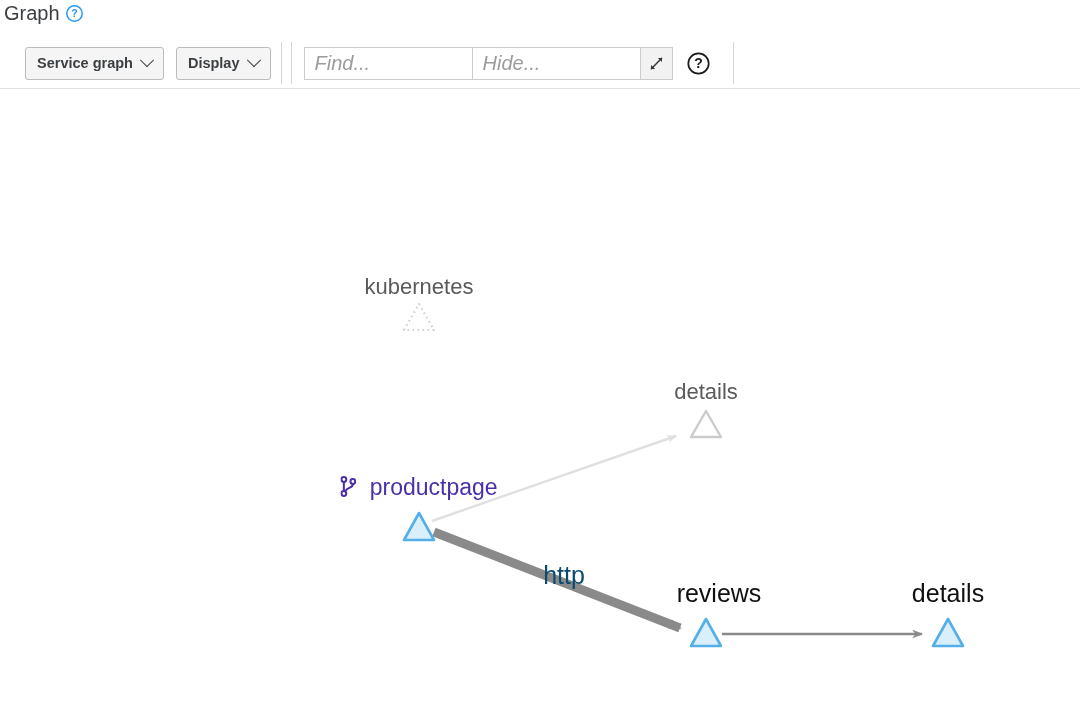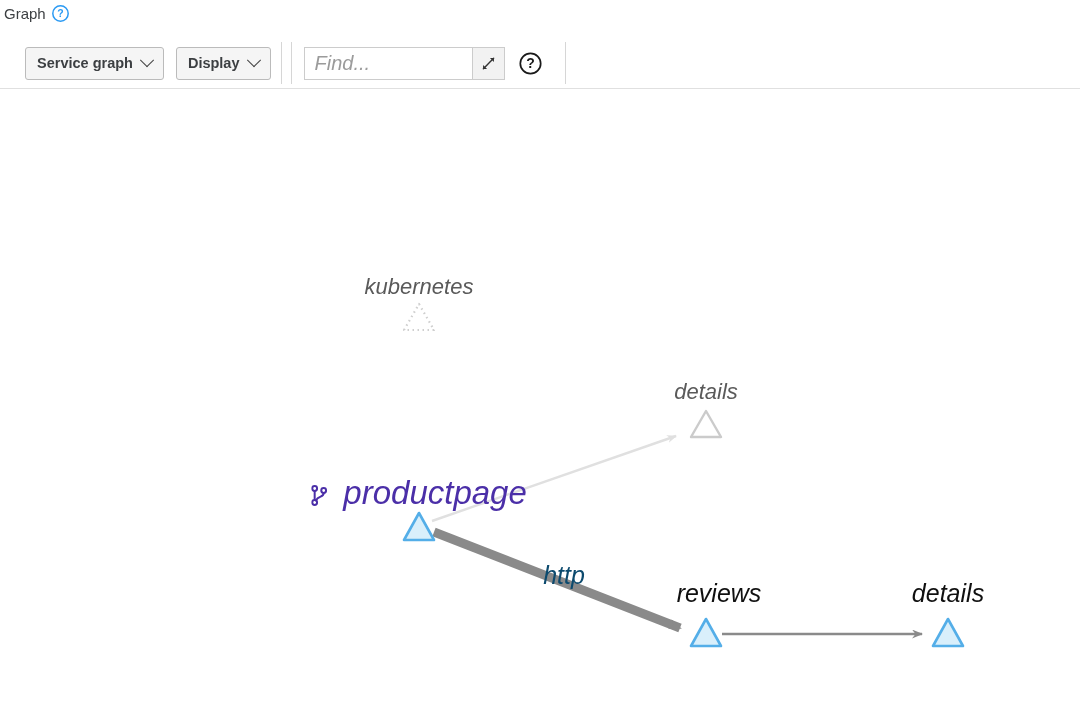--- a/index.html
+++ b/index.html
@@ -21,21 +21,21 @@
     position: absolute;
     left: 0;
     top: 0;
     height: 26px;
     display: flex;
     align-items: center;
     gap: 6px;
     padding-left: 4px;
   }
   .title-text {
-    font-size: 15px;
+    font-size: 20px;
     color: #3c3f42;
     line-height: 1;
   }
   .help-circle-blue {
     width: 17px;
     height: 17px;
     display: inline-block;
     position: relative;
     top: 0px;
   }
@@ -148,33 +148,32 @@
   }
 
   
   .graph-canvas {
     position: absolute;
     left: 0;
     top: 89px;
     width: 1080px;
     height: 622px;
     background: #ffffff;
-    font-style: italic;
   }
   .graph-svg { position: absolute; left: 0; top: 0; }
 
   .node-label {
     position: absolute;
     font-family: "Liberation Sans", sans-serif;
     white-space: nowrap;
     transform: translateX(-50%);
   }
   .lbl-gray   { color: #5a5a5a; font-size: 22px; }
   .lbl-black  { color: #101010; font-size: 25px; }
-  .lbl-purple { color: #4b2fa8; font-size: 33px; }
+  .lbl-purple { color: #4b2fa8; font-size: 23px; }
   .lbl-purple .branch-ico { margin-right: 7px; vertical-align: -2px; }
 
   .edge-label {
     position: absolute;
     font-family: "Liberation Sans", sans-serif;
     font-size: 25px;
     color: #0c4a6e;
     white-space: nowrap;
     transform: translateX(-50%);
   }
@@ -203,20 +202,21 @@
   <button class="tb-btn">
     <span>Display</span>
     <span class="caret"></span>
   </button>
 
   <div class="divider"></div>
   <div class="divider second"></div>
 
   <div class="input-group">
     <input id="find-input" class="gf-input" type="text" placeholder="Find..." style="">
+    <input id="hide-input" class="gf-input" type="text" placeholder="Hide..." style="">
     <button class="expand-btn">
       <svg width="15" height="15" viewBox="0 0 16 16">
         <g stroke="#333" stroke-width="1.5" fill="none" stroke-linecap="round">
           <line x1="2.5" y1="13.5" x2="13.5" y2="2.5"></line>
         </g>
         <path d="M9.5 2.2 L13.8 2.2 L13.8 6.5 Z" fill="#333"></path>
         <path d="M6.5 13.8 L2.2 13.8 L2.2 9.5 Z" fill="#333"></path>
       </svg>
     </button>
   </div>

